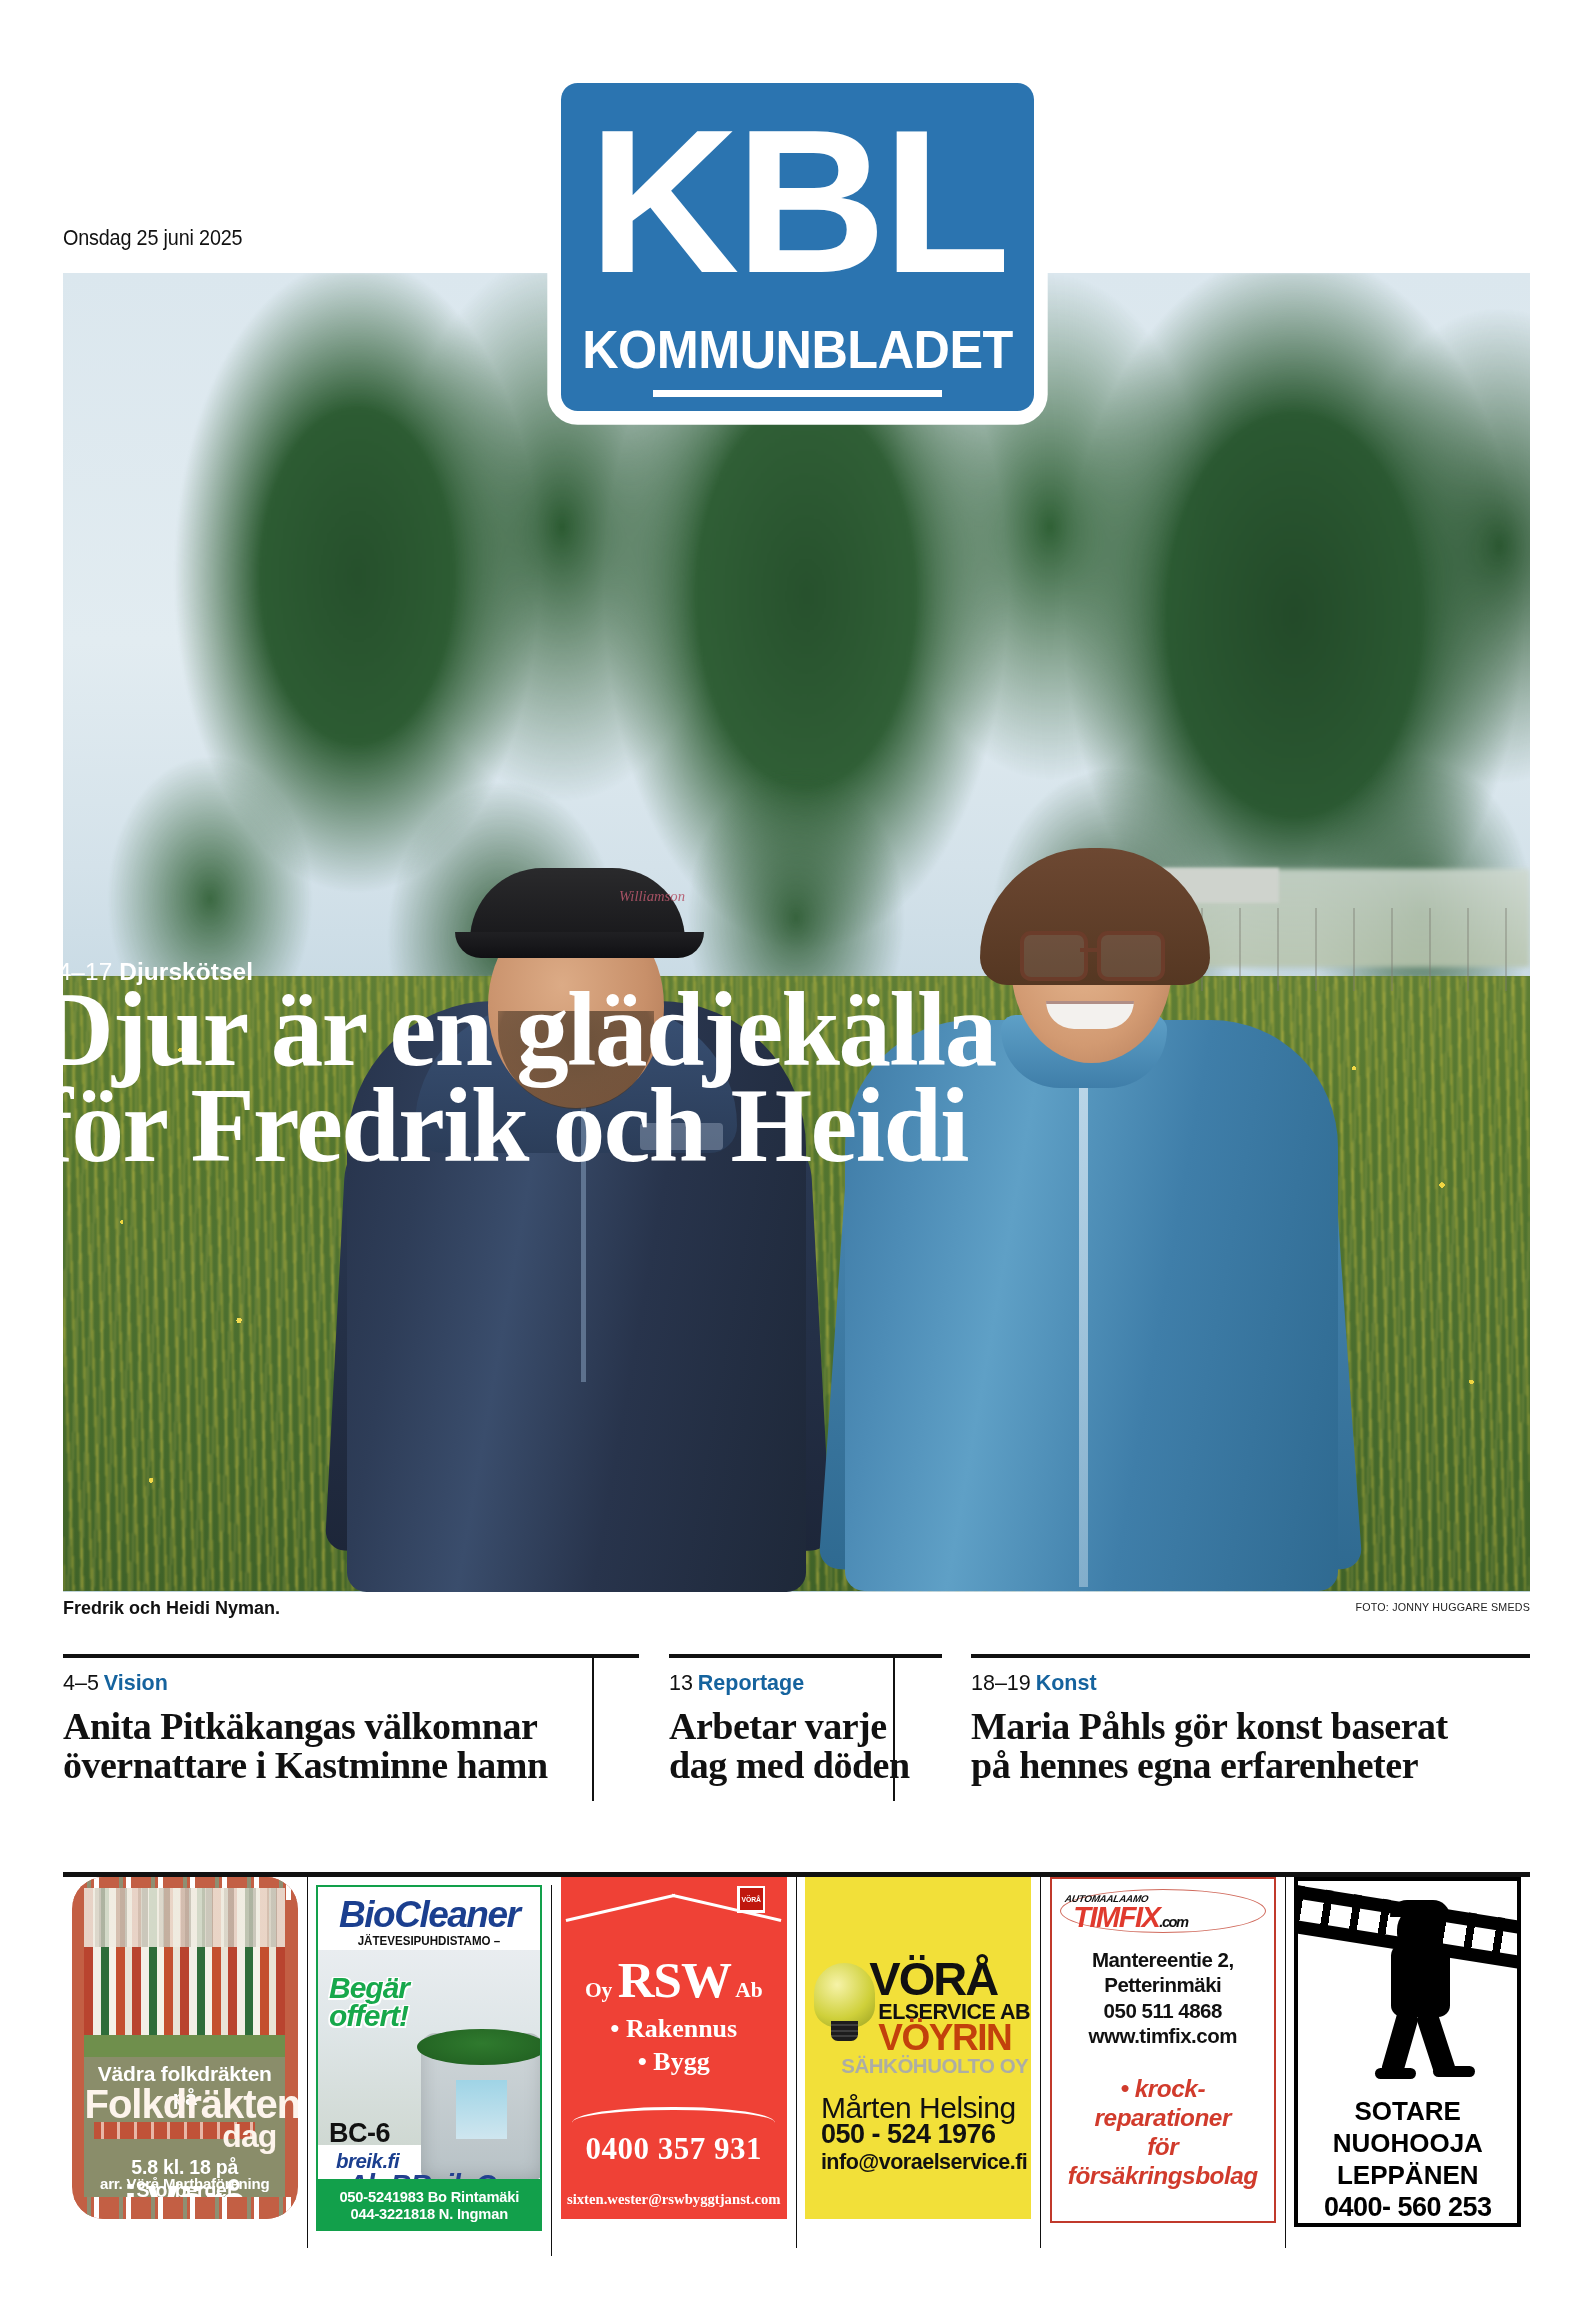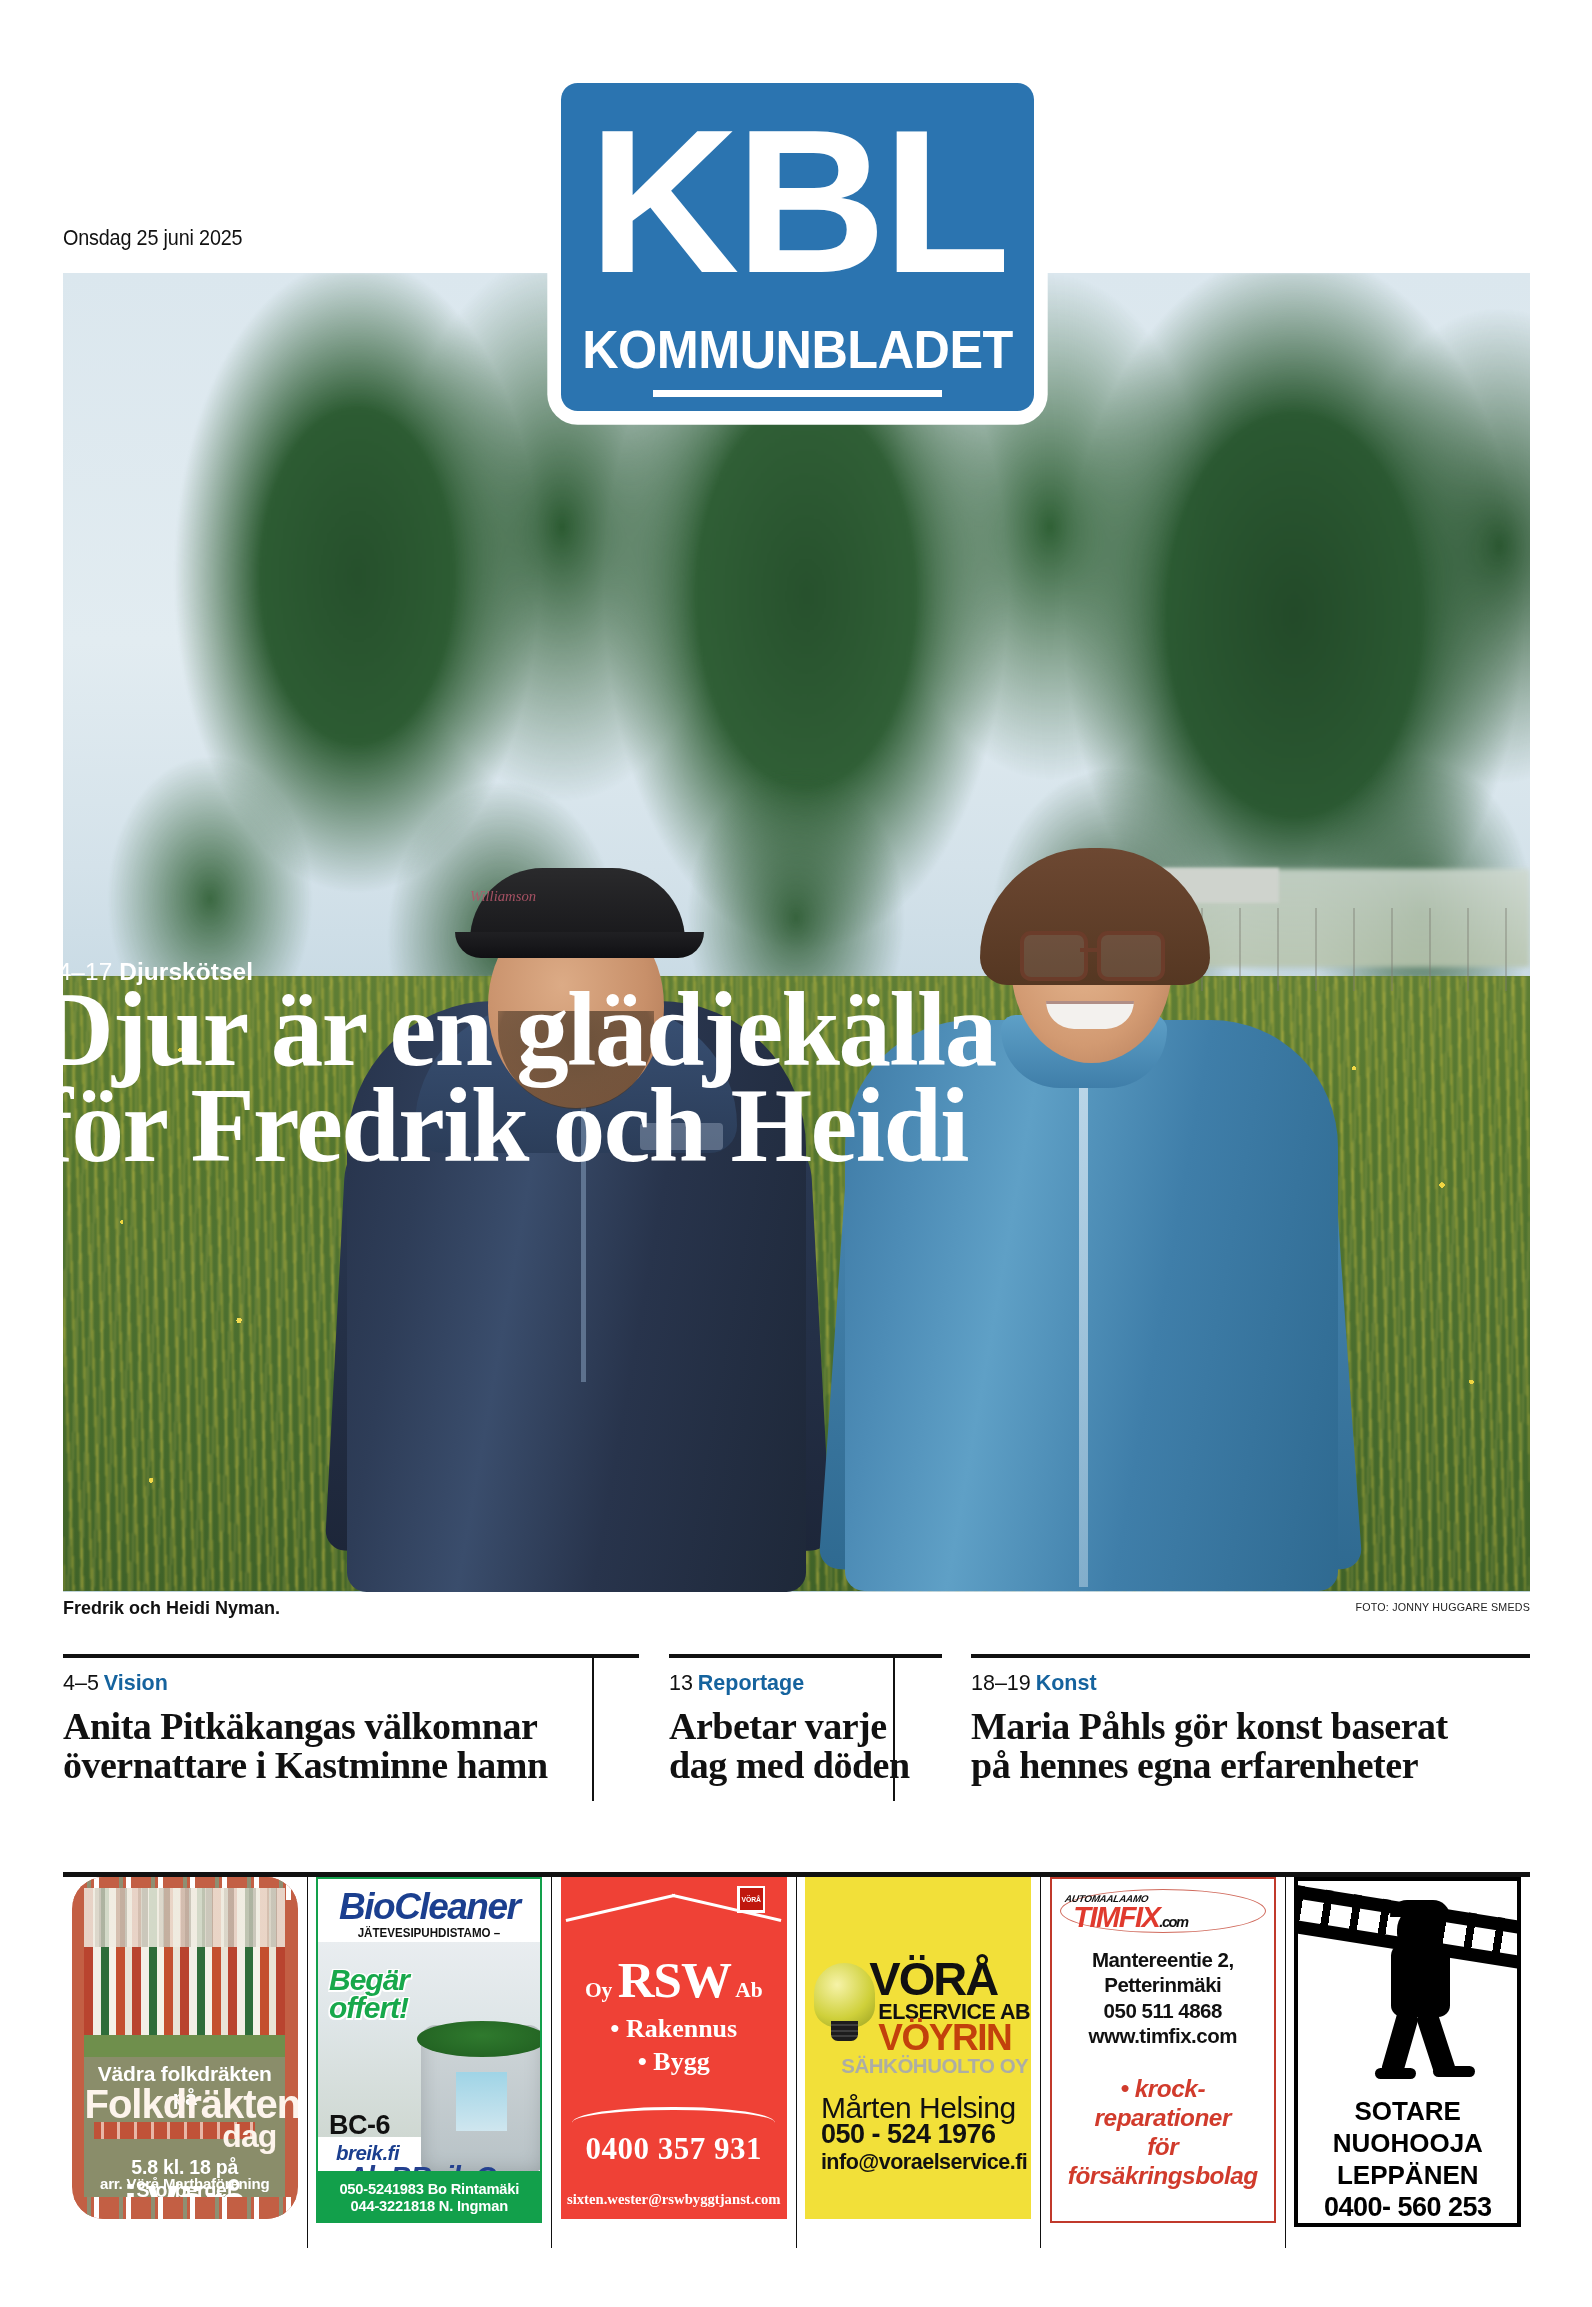--- a/index.html
+++ b/index.html
@@ -76,21 +76,21 @@
   .man-zip{position:absolute;left:254px;top:210px;width:4.9px;height:342px;background:rgba(140,165,195,.5);}
   .man-head{position:absolute;left:161px;top:73px;width:176px;height:205px;
     background:radial-gradient(ellipse at 42% 40%,#dcab86 0%,#c8906a 58%,#a97351 100%);border-radius:88px/103px;}
   .man-beard{position:absolute;left:171px;top:181px;width:156px;height:98px;
     background:radial-gradient(ellipse at 50% 30%,rgba(90,68,48,.85),rgba(70,52,36,.6) 70%,rgba(0,0,0,0));
     border-radius:0 0 78px 78px;}
   .man-cap{position:absolute;left:143px;top:38px;width:215px;height:78px;
     background:linear-gradient(#2a2a2c,#17171a);border-radius:103px 103px 7.8px 7.8px;}
   .man-brim{position:absolute;left:128px;top:102px;width:249px;height:26px;
     background:linear-gradient(#202023,#101013);border-radius:0 0 29px 29px;}
-  .man-cap-txt{position:absolute;left:143px;top:58px;width:215px;text-align:left;
+  .man-cap-txt{position:absolute;left:143px;top:58px;width:215px;text-align:right;
     font-size:14.7px;color:#b4566a;font-style:italic;font-family:"Liberation Serif",serif;opacity:.9;}
   .man-arm-l{position:absolute;left:8.8px;top:293px;width:122px;height:430px;
     background:linear-gradient(#2b3a55,#1d2639);border-radius:59px 29px 19.5px 19.5px;transform:rotate(3deg);}
   .man-arm-r{position:absolute;left:371px;top:293px;width:122px;height:430px;
     background:linear-gradient(#2b3a55,#1d2639);border-radius:29px 59px 19.5px 19.5px;transform:rotate(-3deg);}
   .man-patch{position:absolute;left:313px;top:293px;width:83px;height:27px;
     background:rgba(180,195,215,.35);border-radius:3.9px;}
 
   .woman{position:absolute;left:762px;top:537px;width:532px;height:781px;}
   .w-body{position:absolute;left:19.5px;top:210px;width:493px;height:571px;
@@ -417,21 +417,21 @@
           <div class="band"></div>
           <t3>dag</t3>
           <t4>5.8 kl. 18 på Storberget</t4>
           <t5>i Vörå</t5>
           <t6>arr. Vörå Marthaförening</t6>
         </div>
         <div class="strip stripB"></div>
       </div>
     </div>
 
-    <div class="adcell" style="flex:1 1 16.6%;">
+    <div class="adcell" style="flex:1 1 16.6%;margin-top:8px;">
       <div class="adbox a2">
         <div class="logo2">BioCleaner</div>
         <div class="sub2">JÄTEVESIPUHDISTAMO – RENINGSVERK</div>
         <div class="pic">
           <div class="tank"></div>
           <div class="water"></div>
           <div class="lid"></div>
         </div>
         <div class="begar">
           <span>Begär</span><br>

